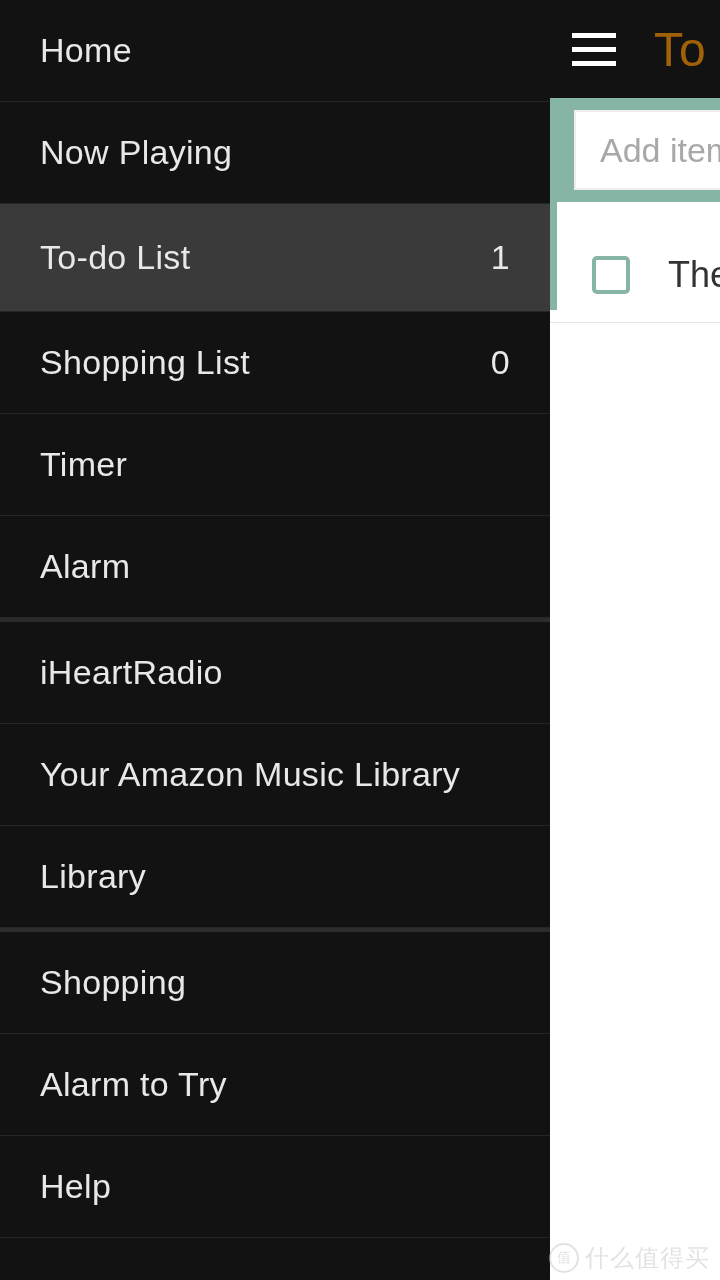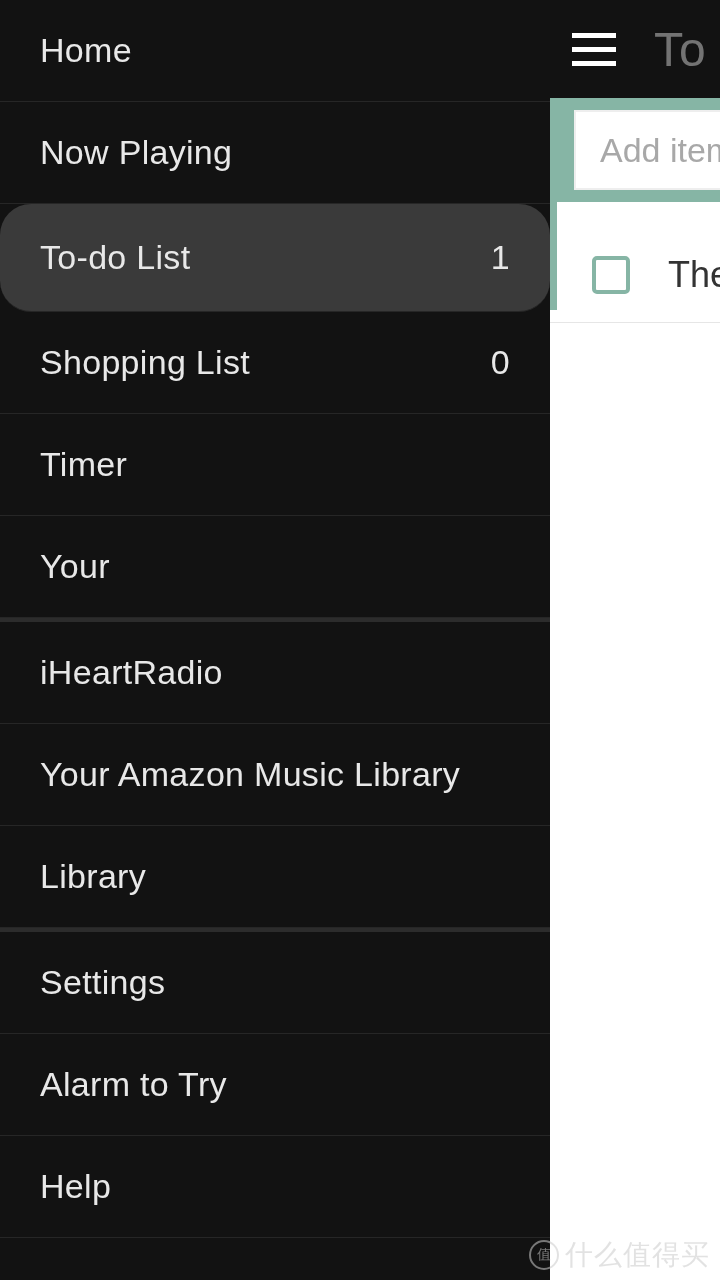--- a/index.html
+++ b/index.html
@@ -37,21 +37,20 @@
       font-weight: 300;
       border-bottom: 1px solid #262626;
       letter-spacing: 0.3px;
     }
     .menu-item.first {
       border-top: none;
     }
     .menu-item.active {
       background: #3a3a3a;
       height: 108px;
-      border-radius: 31px;
     }
     .menu-item .badge {
       font-size: 34px;
       color: #e8e8e8;
     }
     .section-divider {
       height: 4px;
       background: #2c2c2c;
     }
     .content {
@@ -76,21 +75,21 @@
       gap: 9px;
       cursor: pointer;
     }
     .hamburger span {
       display: block;
       width: 44px;
       height: 5px;
       background: #fff;
     }
     .content-title {
-      color: #737373;
+      color: #a16207;
       font-size: 48px;
       font-weight: 300;
       letter-spacing: 1px;
     }
     .input-wrap {
       background: #86b5a5;
       padding: 12px 12px 12px 24px;
       position: relative;
     }
     .active-strip {
@@ -156,21 +155,21 @@
       height: 30px;
       border: 2px solid #ccc;
       border-radius: 50%;
       display: flex;
       align-items: center;
       justify-content: center;
       font-size: 14px;
       color: #ccc;
     }
     .wm-text {
-      font-size: 28px;
+      font-size: 24px;
       color: #ccc;
       letter-spacing: 1px;
     }
   </style>
 </head>
 <body>
 
 <div class="sidebar">
   <div class="menu-item first">
     <span>Home</span>
@@ -183,39 +182,39 @@
     <span class="badge">1</span>
   </div>
   <div class="menu-item">
     <span>Shopping List</span>
     <span class="badge">0</span>
   </div>
   <div class="menu-item">
     <span>Timer</span>
   </div>
   <div class="menu-item">
-    <span>Your</span>
+    <span>Alarm</span>
   </div>
 
   <div class="section-divider"></div>
 
   <div class="menu-item">
     <span>iHeartRadio</span>
   </div>
   <div class="menu-item">
     <span>Your Amazon Music Library</span>
   </div>
   <div class="menu-item">
     <span>Library</span>
   </div>
 
   <div class="section-divider"></div>
 
   <div class="menu-item">
-    <span>Settings</span>
+    <span>Shopping</span>
   </div>
   <div class="menu-item">
     <span>Alarm to Try</span>
   </div>
   <div class="menu-item">
     <span>Help</span>
   </div>
 </div>
 
 <div class="active-strip"></div>

